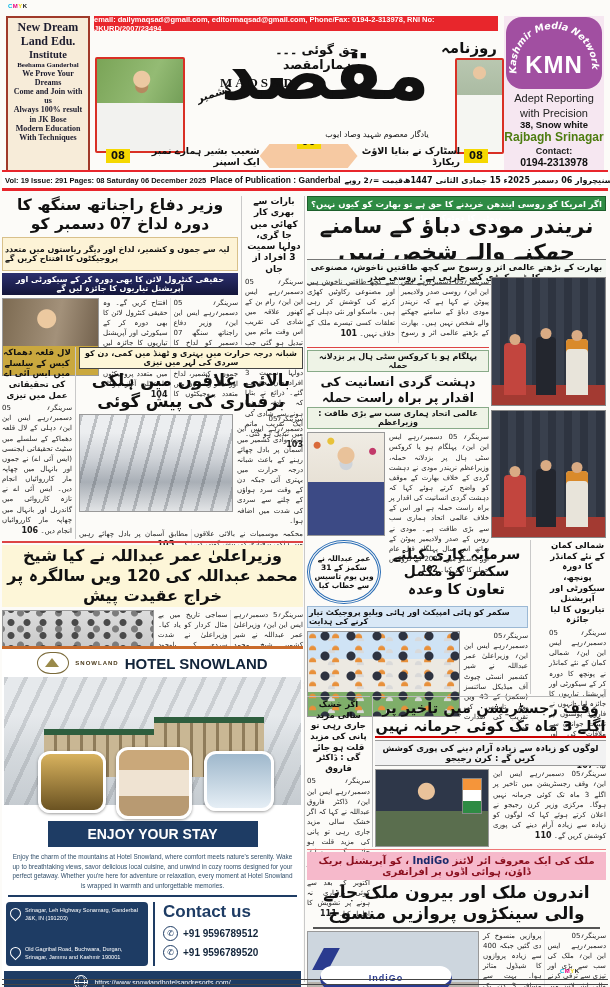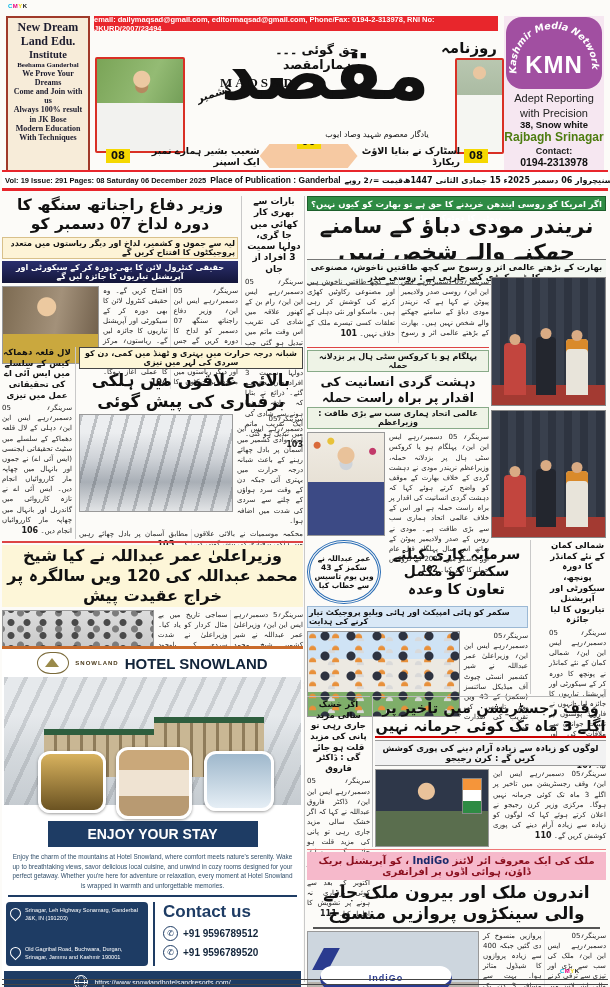--- a/index.html
+++ b/index.html
@@ -77,21 +77,21 @@
 
   
   .hl{font-weight:bold;line-height:1.25;}
   .body{font-size:7px;line-height:1.45;color:#1c1c1c;}
   .cols2{column-count:2;column-gap:6px;column-rule:1px solid #e2e2e2;}
   .endnum{font-weight:bold;font-size:8px;}
   .kbar{font-weight:bold;text-align:center;}
 
   .rajnath{left:2px;top:196px;width:240px;height:149px;border-right:1px solid #c9c9c9;box-sizing:border-box;padding-right:3px;}
   .rajnath .hl1{font-size:15.5px;text-align:center;}
-  .rajnath .sh1{margin-top:2px;background:#fdf3d6;border:1px solid #d8c08a;font-size:8px;font-weight:bold;text-align:right;padding:1px 2px;}
+  .rajnath .sh1{margin-top:2px;background:#fdf3d6;border:1px solid #d8c08a;font-size:8px;font-weight:bold;text-align:left;padding:7px 2px;}
   .rajnath .sh2{margin-top:2px;background:linear-gradient(180deg,#2b2f6e,#14163a);color:#fff;font-size:8px;font-weight:bold;text-align:center;padding:2px;}
   .raj-row{display:flex;flex-direction:row-reverse;gap:4px;margin-top:3px;}
   .photo-rajnath{width:95px;height:76px;flex:none;border:1px solid #999;
     background:
       radial-gradient(circle at 46% 26%, #ecc9a0 0 9px, rgba(0,0,0,0) 10px),
       linear-gradient(0deg,#caa83e 0 38%, rgba(0,0,0,0) 38%),
       linear-gradient(100deg,#7d6b52,#a3917a 55%,#6d5c48);}
 
   .baraat{left:245px;top:196px;width:58px;height:149px;}
   .baraat .hl{font-size:9px;text-align:center;}
@@ -408,21 +408,21 @@
         <span>سرینگر؍5 دسمبر؍رہے ایس این این؍ وزیراعلیٰ عمر عبداللہ نے شیر کشمیر شیخ محمد عبداللہ کے مزار پر حاضری دی اور اس عظیم رہنما کے جموں و کشمیر کی سیاسی و سماجی تاریخ میں بے مثال کردار کو یاد کیا۔ وزیراعلیٰ نے شدت سردی کے باوجود حضرت بل تشریف لا کر مزار پر فاتحہ خوانی کی۔</span>
         <span class="endnum">109</span>
       </div>
       <div class="ph photo-crowd"></div>
     </div>
   </div>
 
   <div class="abs skims">
     <div class="skims-top">
       <div class="hl urdu">سرمایہ کاری کیلئے سکمر کو مکمل تعاون کا وعدہ</div>
-      <div class="skims-circle urdu">عمر عبداللہ نے سکمز کے 43 ویں یوم تاسیس سے خطاب کیا</div>
+      <div class="skims-circle urdu">عمر عبداللہ نے سکمز کے 31 ویں یوم تاسیس سے خطاب کیا</div>
     </div>
     <div class="sh urdu">سکمر کو ہائی امپیکٹ اور ہائی ویلیو پروجیکٹ تیار کرنے کی ہدایت</div>
     <div class="skims-row">
       <div class="body urdu jst">سرینگر؍05 دسمبر؍رہے ایس این این؍ وزیراعلیٰ عمر عبداللہ نے شیر کشمیر انسٹی چیوٹ آف میڈیکل سائنسز (سکمز) کے 43 ویں یوم تاسیس کی تقریب کی صدارت کی۔</div>
       <div class="ph photo-conf"></div>
     </div>
   </div>
 
   <div class="abs northern">
     <div class="hl urdu">شمالی کمان کے نئے کمانڈر کا دورہ پونچھ، سیکورٹی اور آپریشنل تیاریوں کا لیا جائزہ</div>

